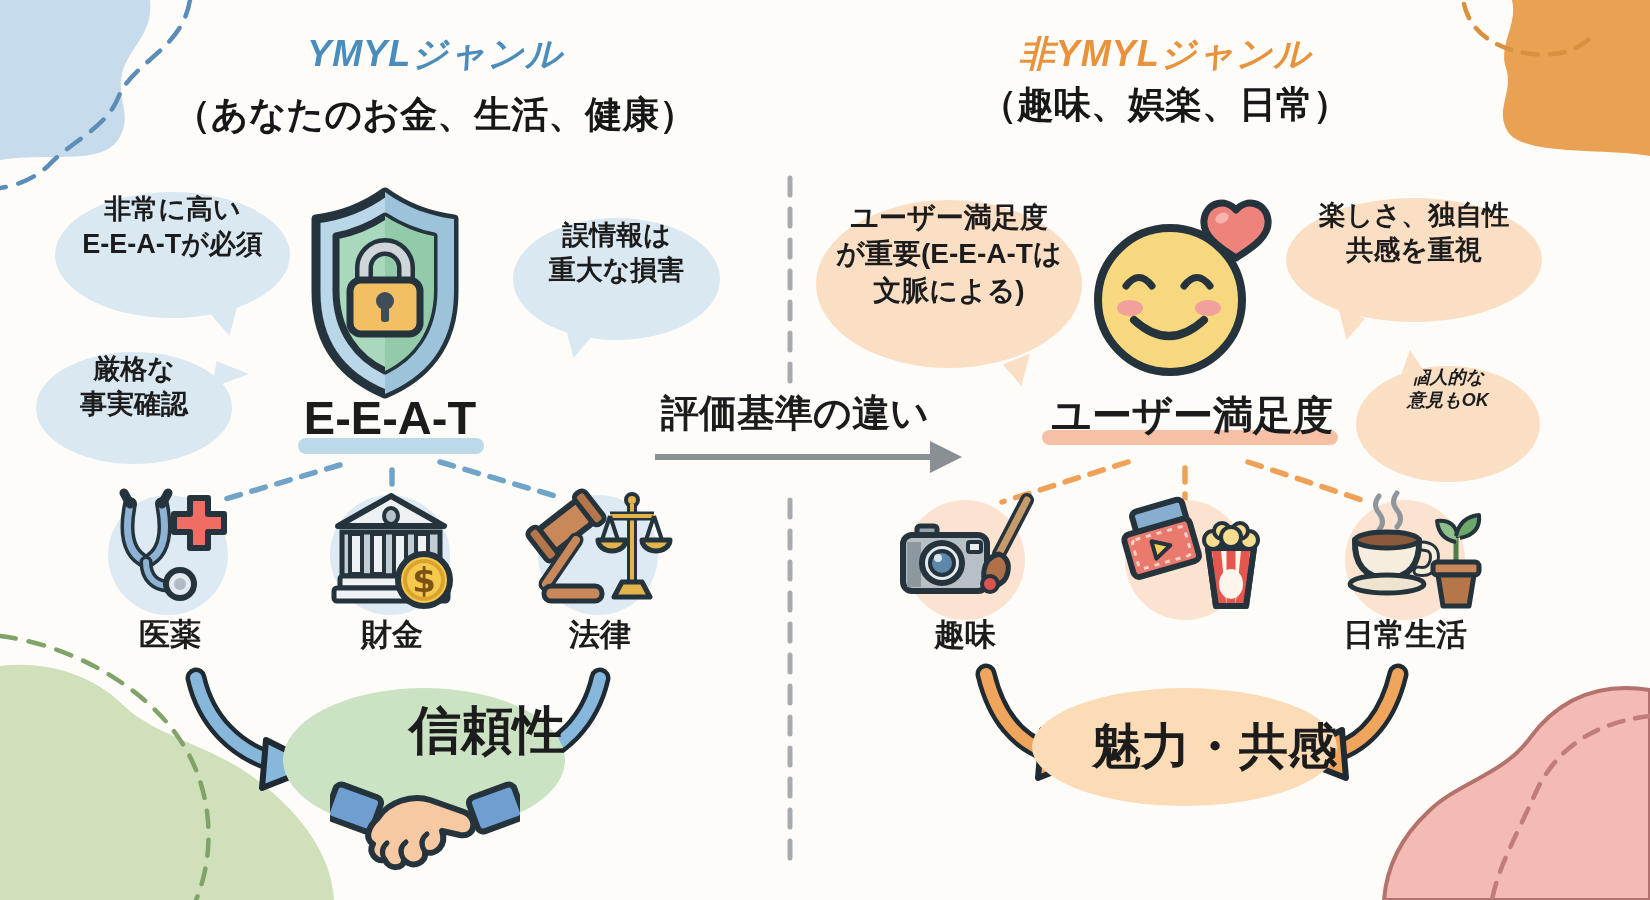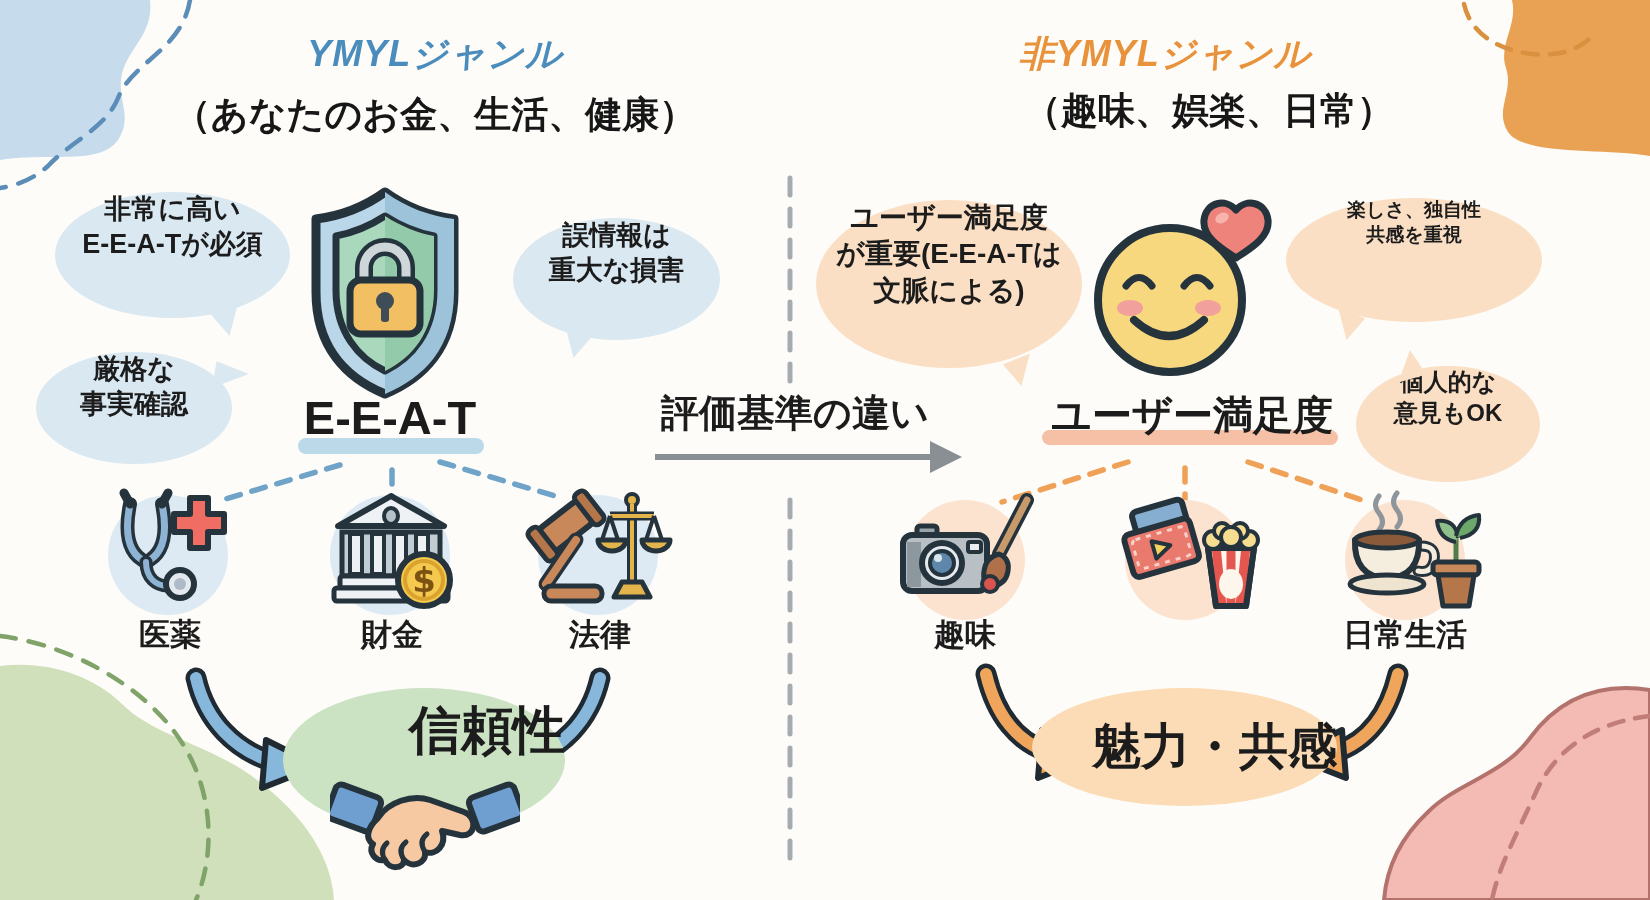--- a/index.html
+++ b/index.html
@@ -94,21 +94,21 @@
     <g>
       <path d="M1398,674 C1388,716 1366,742 1336,752" stroke="#1f2a33" stroke-width="21" fill="none" stroke-linecap="round"></path>
       <path d="M1398,674 C1388,716 1366,742 1336,752" stroke="#f0a55c" stroke-width="12" fill="none" stroke-linecap="round"></path>
       <path d="M1342,730 L1290,756 L1346,778 Z" fill="#f0a55c" stroke="#1f2a33" stroke-width="6" stroke-linejoin="round"></path>
     </g>
   </svg>
 
   <div class="abs title z2" style="left:435px;top:30px;color:#4a8cbb;">YMYLジャンル</div>
   <div class="abs subtitle z2" style="left:435px;top:90px;">（あなたのお金、生活、健康）</div>
   <div class="abs title z2" style="left:1165px;top:30px;color:#e8933c;">非YMYLジャンル</div>
-  <div class="abs subtitle z2" style="left:1165px;top:86px;margin-left:44px;">（趣味、娯楽、日常）</div>
+  <div class="abs subtitle z2" style="left:1165px;top:80px;">（趣味、娯楽、日常）</div>
 
   <div class="bubble blue" style="left:55px;top:192px;width:235px;height:126px;font-size:27px;">
     <span>非常に高い
 E-E-A-Tが必須</span>
     <div class="tail t-blue-br"></div>
   </div>
   <div class="bubble blue" style="left:513px;top:218px;width:207px;height:122px;font-size:27px;">
     <span>誤情報は
 重大な損害</span>
     <div class="tail t-blue-bl"></div>
@@ -118,26 +118,26 @@
 事実確認</span>
     <div class="tail t-blue-r"></div>
   </div>
 
   <div class="bubble peach" style="left:816px;top:200px;width:266px;height:168px;font-size:28px;">
     <span>ユーザー満足度
 が重要(E-E-A-Tは
 文脈による)</span>
     <div class="tail t-peach-br"></div>
   </div>
-  <div class="bubble peach" style="left:1286px;top:198px;width:256px;height:124px;font-size:19px;">
+  <div class="bubble peach" style="left:1286px;top:198px;width:256px;height:124px;font-size:27px;">
     <span>楽しさ、独自性
 共感を重視</span>
     <div class="tail t-peach-bl"></div>
   </div>
-  <div class="bubble peach" style="left:1356px;top:366px;width:184px;height:116px;font-size:24px;">
+  <div class="bubble peach" style="left:1356px;top:366px;width:184px;height:116px;font-size:18px;font-style:italic;">
     <span>個人的な
 意見もOK</span>
     <div class="tail t-peach-tl"></div>
   </div>
 
   <div class="icon" style="left:298px;top:182px;">
     <svg width="175" height="235" viewBox="0 0 175 235">
       <path d="M87,10 C65,26 42,34 18,37 L18,110 C18,165 48,196 87,212 C126,196 156,165 156,110 L156,37 C132,34 109,26 87,10 Z" fill="#b9d7e8" stroke="#25333d" stroke-width="9" stroke-linejoin="round"></path>
       <path d="M87,212 C126,196 156,165 156,110 L156,37 C132,34 109,26 87,10 Z" fill="#9cc3da"></path>
       <path d="M87,34 C70,45 54,51 38,54 L38,108 C38,150 60,176 87,189 C114,176 136,150 136,108 L136,54 C120,51 104,45 87,34 Z" fill="#a9d8bd" stroke="#25333d" stroke-width="7" stroke-linejoin="round"></path>

